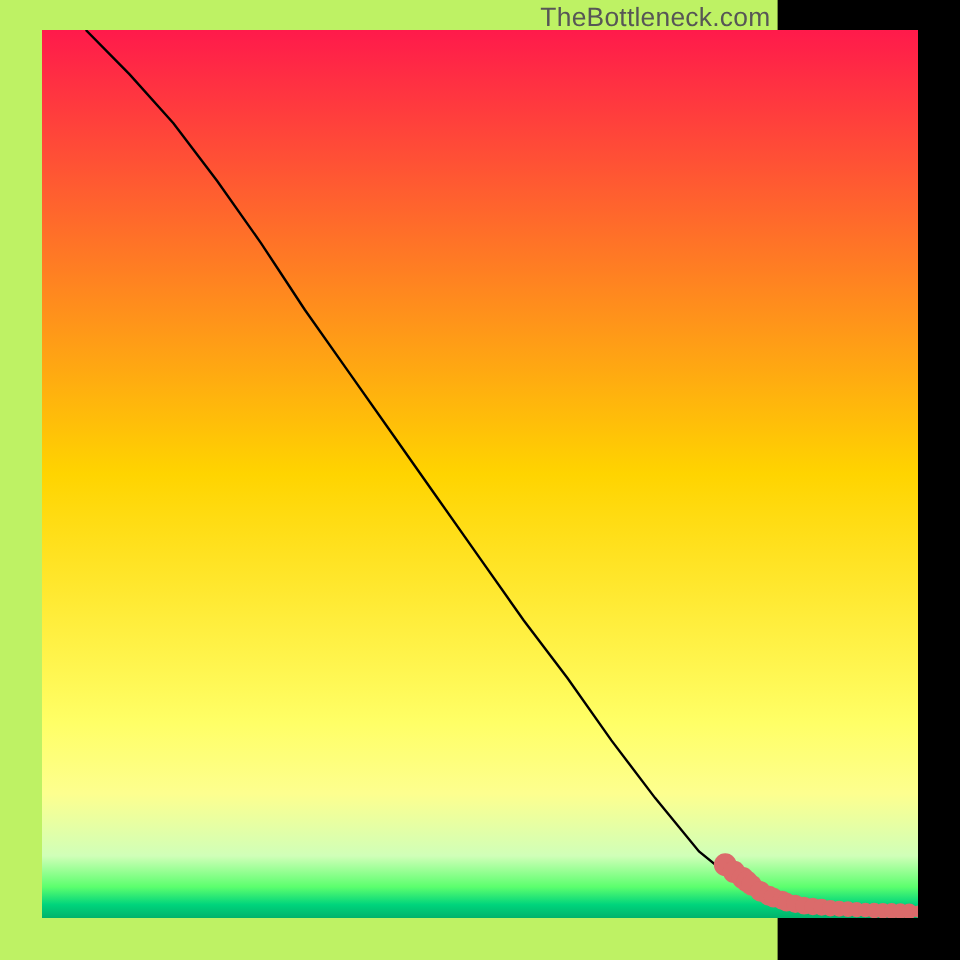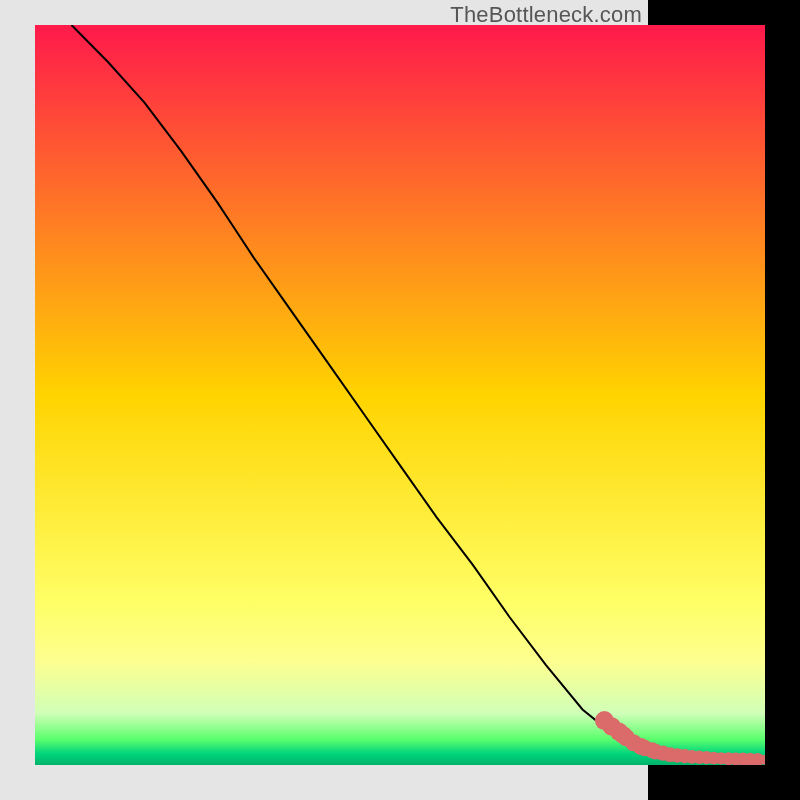--- a/index.html
+++ b/index.html
@@ -1,21 +1,21 @@
 <!DOCTYPE html>
 <html><head>
 <meta charset="utf-8">
 <style>
   * { margin: 0; padding: 0; box-sizing: border-box; }
   html, body { width: 800px; height: 800px; overflow: hidden; background: #000; }
   .frame {
     position: relative;
     width: 648px;
     height: 800px;
-    background: #e5e5e5;
+    background: #bef264;
   }
   .watermark {
     position: absolute;
     top: 2px;
     right: 6px;
     font-family: Arial, Helvetica, sans-serif;
     font-size: 22px;
     font-weight: 500;
     color: #575656;
     letter-spacing: 0.2px;

